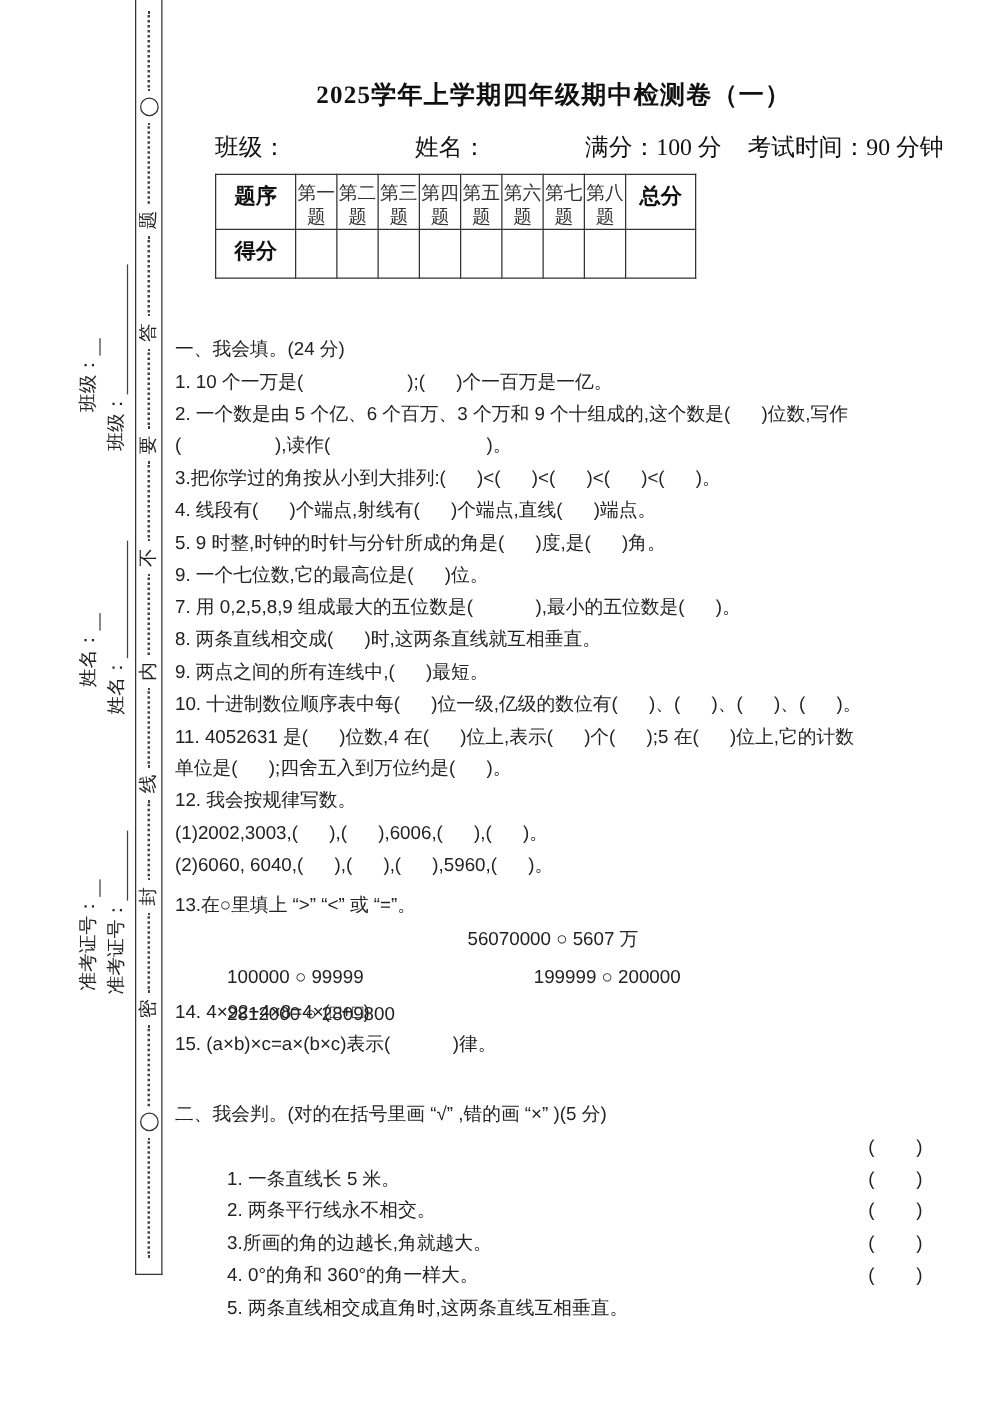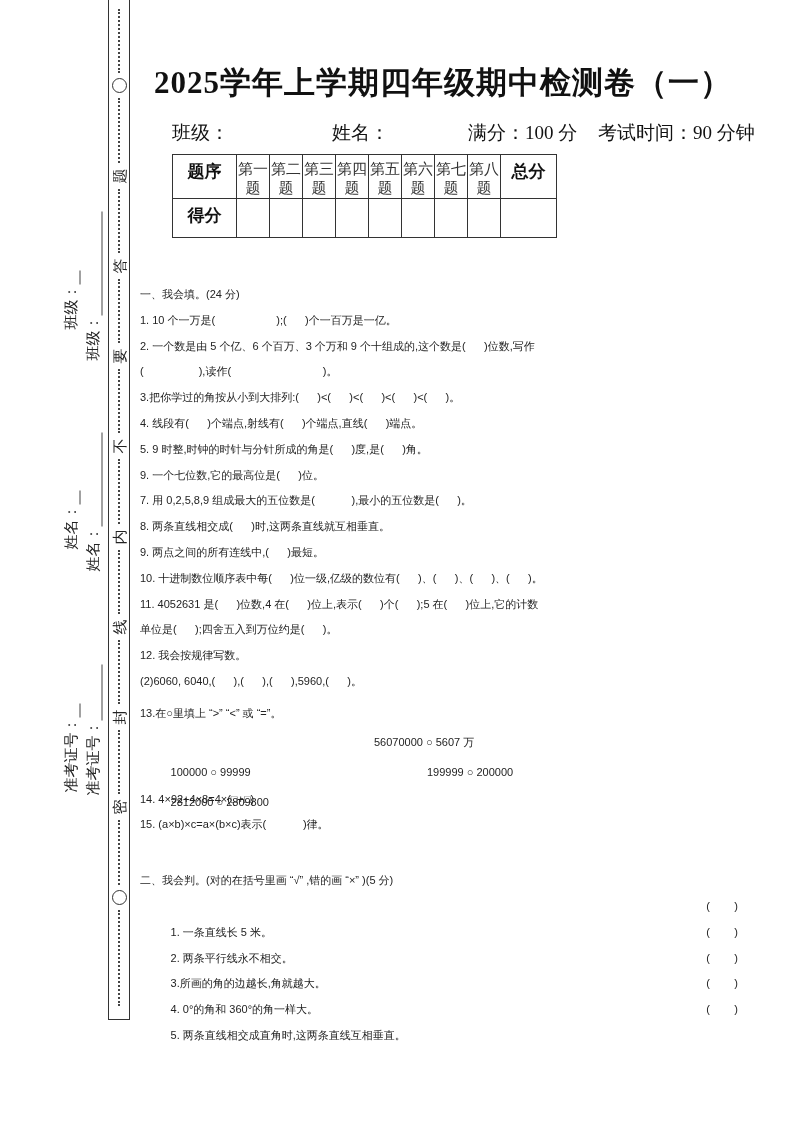--- a/index.html
+++ b/index.html
@@ -46,21 +46,21 @@
   }
   .vlabel .ul { display:inline-block; border-bottom:1.5px solid #444; height:14px; }
 
   
   .content { position:absolute; left:140px; top:0; width:606px; }
   .title {
     margin-top:62px;
     text-align:center;
     font-family:"Liberation Serif", serif;
     font-weight:bold;
-    font-size:31px; letter-spacing:1px;
+    font-size:20px; letter-spacing:1px;
     color:#111;
   }
   .info-line {
     position:relative; margin-top:16px; height:26px;
     font-family:"Liberation Serif", serif;
     font-size:19px; color:#111;
     white-space:pre;
   }
   .info-line span { position:absolute; top:0; }
   .info-class { left:32px; }
@@ -77,21 +77,21 @@
     border:1.5px solid #333;
     vertical-align:top;
     text-align:center;
     padding-top:5px;
   }
   .score-table .hdr-row td { height:44px; font-family:"Liberation Serif", serif; font-size:15px; font-weight:normal; color:#333; }
   .score-table .score-row td { height:39px; }
   .score-table td.bold-cell { font-family:Liberation Serif, serif; font-weight:bold; font-size:17px; color:#111; }
   .col-first { width:64px; } .col-q { width:33px; } .col-total { width:56px; }
 
-  .body-text { margin-top:44px; font-size:11px; color:#232323; }
+  .body-text { margin-top:44px; font-size:15px; color:#232323; }
   .line { height:25.8px; line-height:25.8px; white-space:pre; }
   .line.gap-top { margin-top:6px; }
   .cmp-row { position:relative; height:30px; line-height:30px; white-space:pre; }
   .cmp-row .cmp-right { position:absolute; top:0; }
   .cmp-1 .cmp-right { left:234px; }
   .cmp-2 .cmp-right { left:287px; }
   .sec2 { margin-top:30px; }
   .judge-item { position:relative; height:25.8px; line-height:25.8px; white-space:pre; }
   .judge-item .ans { position:absolute; right:8px; top:0; }
 </style>
@@ -202,20 +202,21 @@
         <div class="line">4. 线段有(      )个端点,射线有(      )个端点,直线(      )端点。</div>
         <div class="line">5. 9 时整,时钟的时针与分针所成的角是(      )度,是(      )角。</div>
         <div class="line">9. 一个七位数,它的最高位是(      )位。</div>
         <div class="line">7. 用 0,2,5,8,9 组成最大的五位数是(            ),最小的五位数是(      )。</div>
         <div class="line">8. 两条直线相交成(      )时,这两条直线就互相垂直。</div>
         <div class="line">9. 两点之间的所有连线中,(      )最短。</div>
         <div class="line">10. 十进制数位顺序表中每(      )位一级,亿级的数位有(      )、(      )、(      )、(      )。</div>
         <div class="line">11. 4052631 是(      )位数,4 在(      )位上,表示(      )个(      );5 在(      )位上,它的计数</div>
         <div class="line">单位是(      );四舍五入到万位约是(      )。</div>
         <div class="line">12. 我会按规律写数。</div>
+        <div class="line">(1)2002,3003,(      ),(      ),6006,(      ),(      )。</div>
         <div class="line">(2)6060, 6040,(      ),(      ),(      ),5960,(      )。</div>
         <div class="line gap-top">13.在○里填上 “&gt;” “&lt;” 或 “=”。</div>
 
         <div class="cmp-row cmp-1">
           <span>100000 ○ 99999</span>
           <span class="cmp-right">56070000 ○ 5607 万</span>
         </div>
         <div class="cmp-row cmp-2">
           <span>2812000 ○ 2809800</span>
           <span class="cmp-right">199999 ○ 200000</span>

